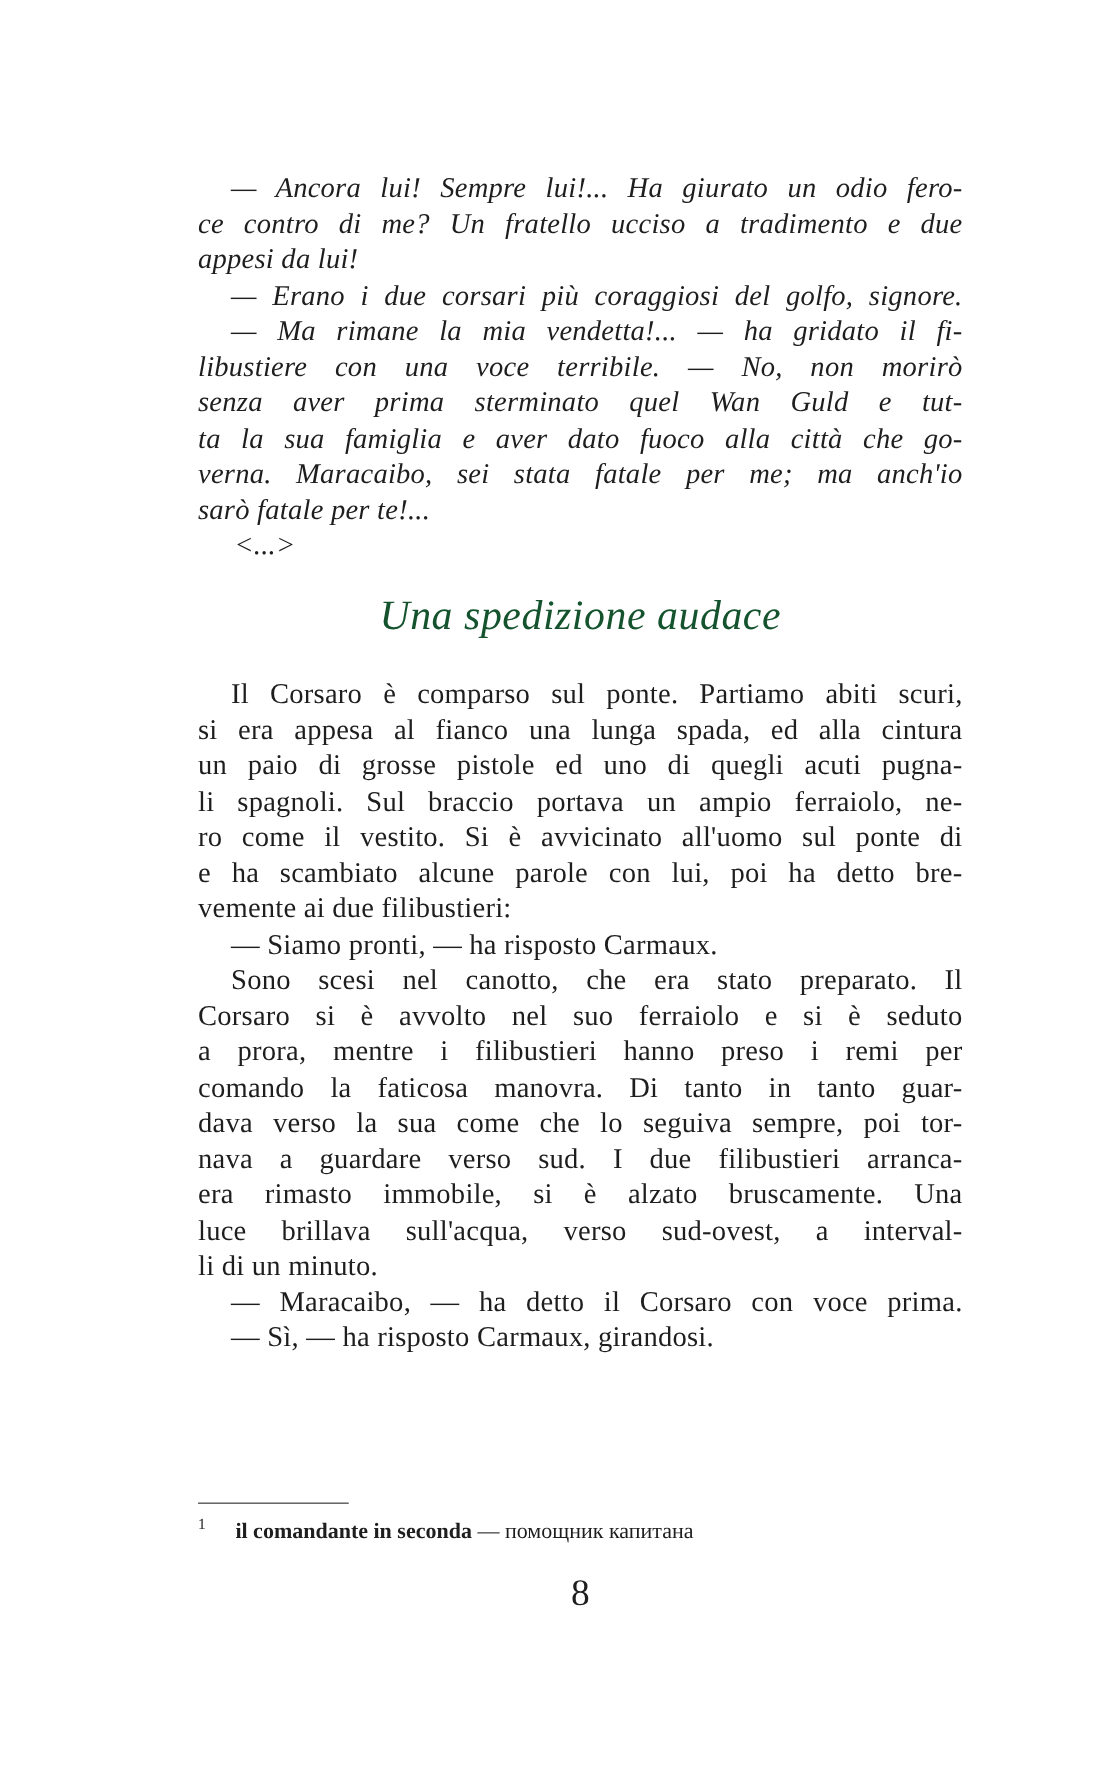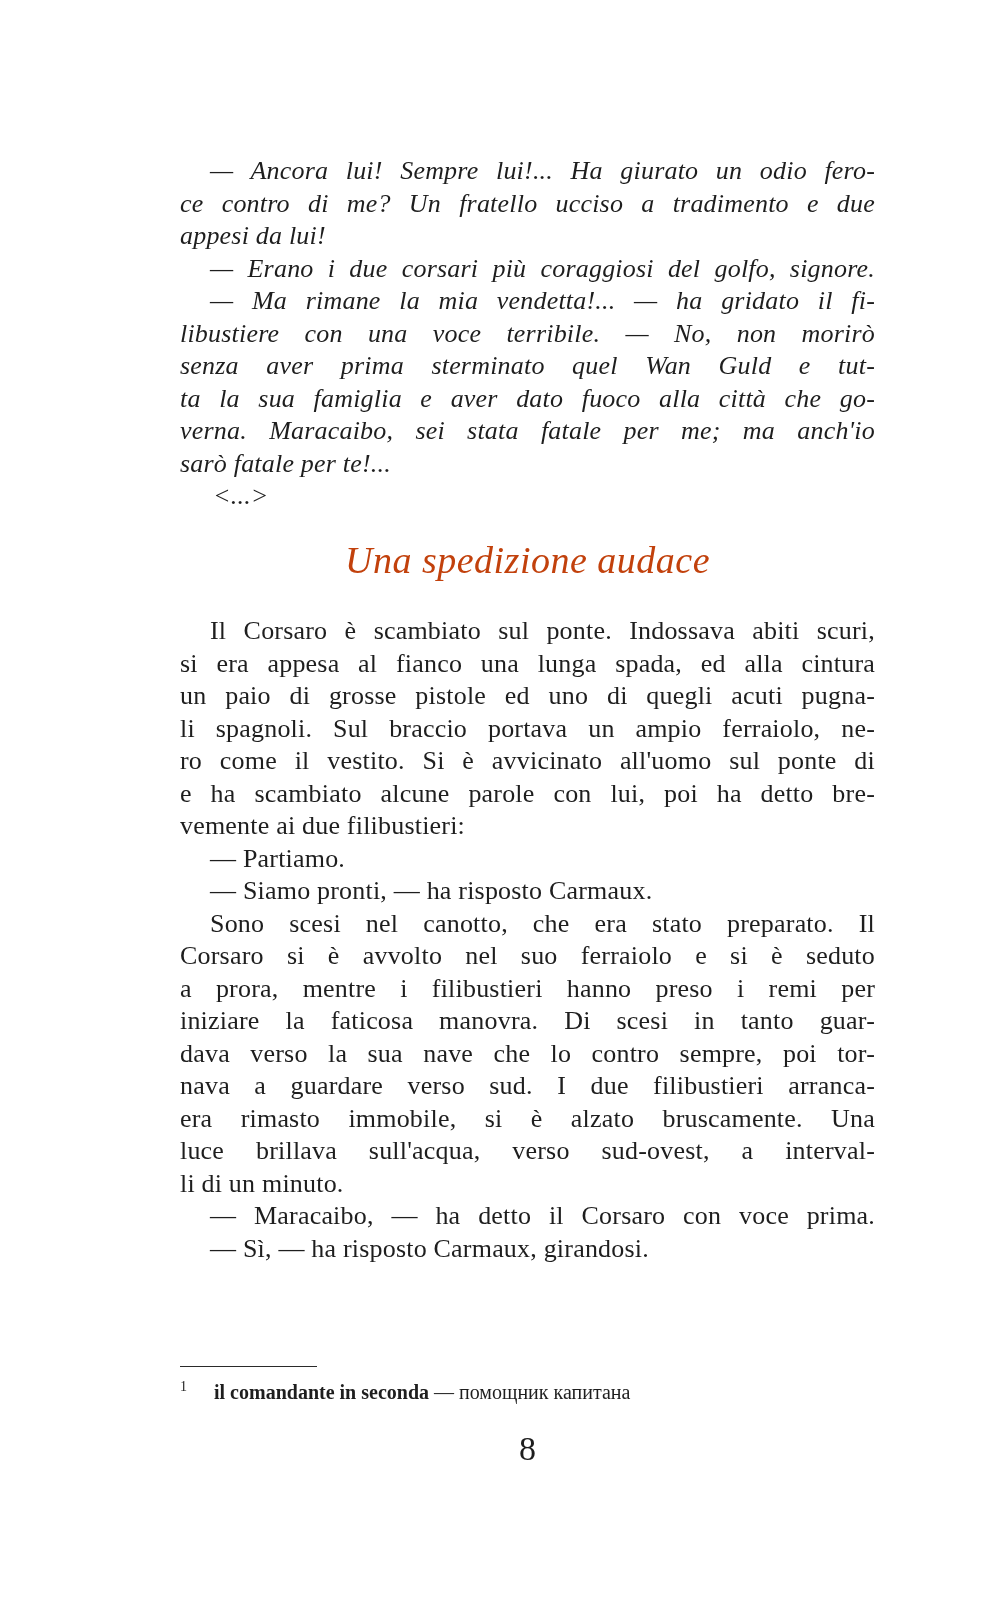--- a/index.html
+++ b/index.html
@@ -43,21 +43,21 @@
     }
     .chapter-title {
       position: absolute;
       left: 180px;
       width: 695px;
       top: 538px;
       text-align: center;
       font-style: italic;
       font-size: 38px;
       letter-spacing: 0.5px;
-      color: #c2410c;
+      color: #14532d;
     }
     .block2 {
       position: absolute;
       left: 180px;
       top: 615px;
       width: 695px;
     }
     sup {
       font-size: 15px;
       line-height: 0;
@@ -110,34 +110,33 @@
   <div class="line">senza aver prima sterminato quel Wan Guld e tut-</div>
   <div class="line">ta la sua famiglia e aver dato fuoco alla città che go-</div>
   <div class="line">verna. Maracaibo, sei stata fatale per me; ma anch'io</div>
   <div class="line last">sarò fatale per te!...</div>
   <div class="line center-ish">&lt;...&gt;</div>
 </div>
 
 <div class="chapter-title">Una spedizione audace</div>
 
 <div class="block2">
-  <div class="line indent">Il Corsaro è scambiato sul ponte. Indossava abiti scuri,</div>
+  <div class="line indent">Il Corsaro è comparso sul ponte. Partiamo abiti scuri,</div>
   <div class="line">si era appesa al fianco una lunga spada, ed alla cintura</div>
   <div class="line">un paio di grosse pistole ed uno di quegli acuti pugna-</div>
   <div class="line">li spagnoli. Sul braccio portava un ampio ferraiolo, ne-</div>
   <div class="line">ro come il vestito. Si è avvicinato all'uomo sul ponte di</div>
   <div class="line">e ha scambiato alcune parole con lui, poi ha detto bre-</div>
   <div class="line last">vemente ai due filibustieri:</div>
-  <div class="line indent last">— Partiamo.</div>
   <div class="line indent last">— Siamo pronti, — ha risposto Carmaux.</div>
   <div class="line indent">Sono scesi nel canotto, che era stato preparato. Il</div>
   <div class="line">Corsaro si è avvolto nel suo ferraiolo e si è seduto</div>
   <div class="line">a prora, mentre i filibustieri hanno preso i remi per</div>
-  <div class="line">iniziare la faticosa manovra. Di scesi in tanto guar-</div>
-  <div class="line">dava verso la sua nave che lo contro sempre, poi tor-</div>
+  <div class="line">comando la faticosa manovra. Di tanto in tanto guar-</div>
+  <div class="line">dava verso la sua come che lo seguiva sempre, poi tor-</div>
   <div class="line">nava a guardare verso sud. I due filibustieri arranca-</div>
   <div class="line">era rimasto immobile, si è alzato bruscamente. Una</div>
   <div class="line">luce brillava sull'acqua, verso sud-ovest, a interval-</div>
   <div class="line last">li di un minuto.</div>
   <div class="line indent">— Maracaibo, — ha detto il Corsaro con voce prima.</div>
   <div class="line indent last">— Sì, — ha risposto Carmaux, girandosi.</div>
 </div>
 
 <div class="footnote-rule"></div>
 

